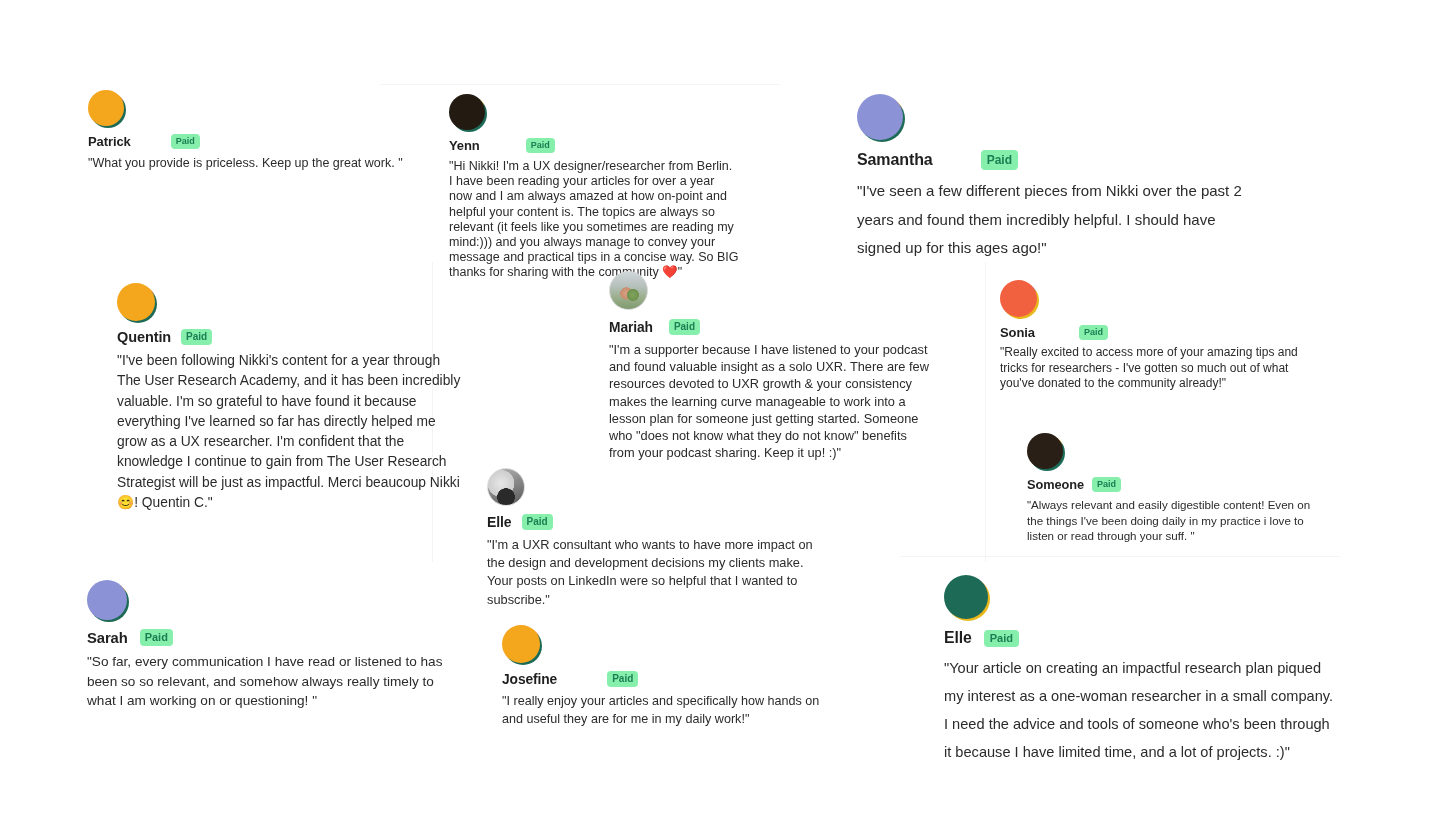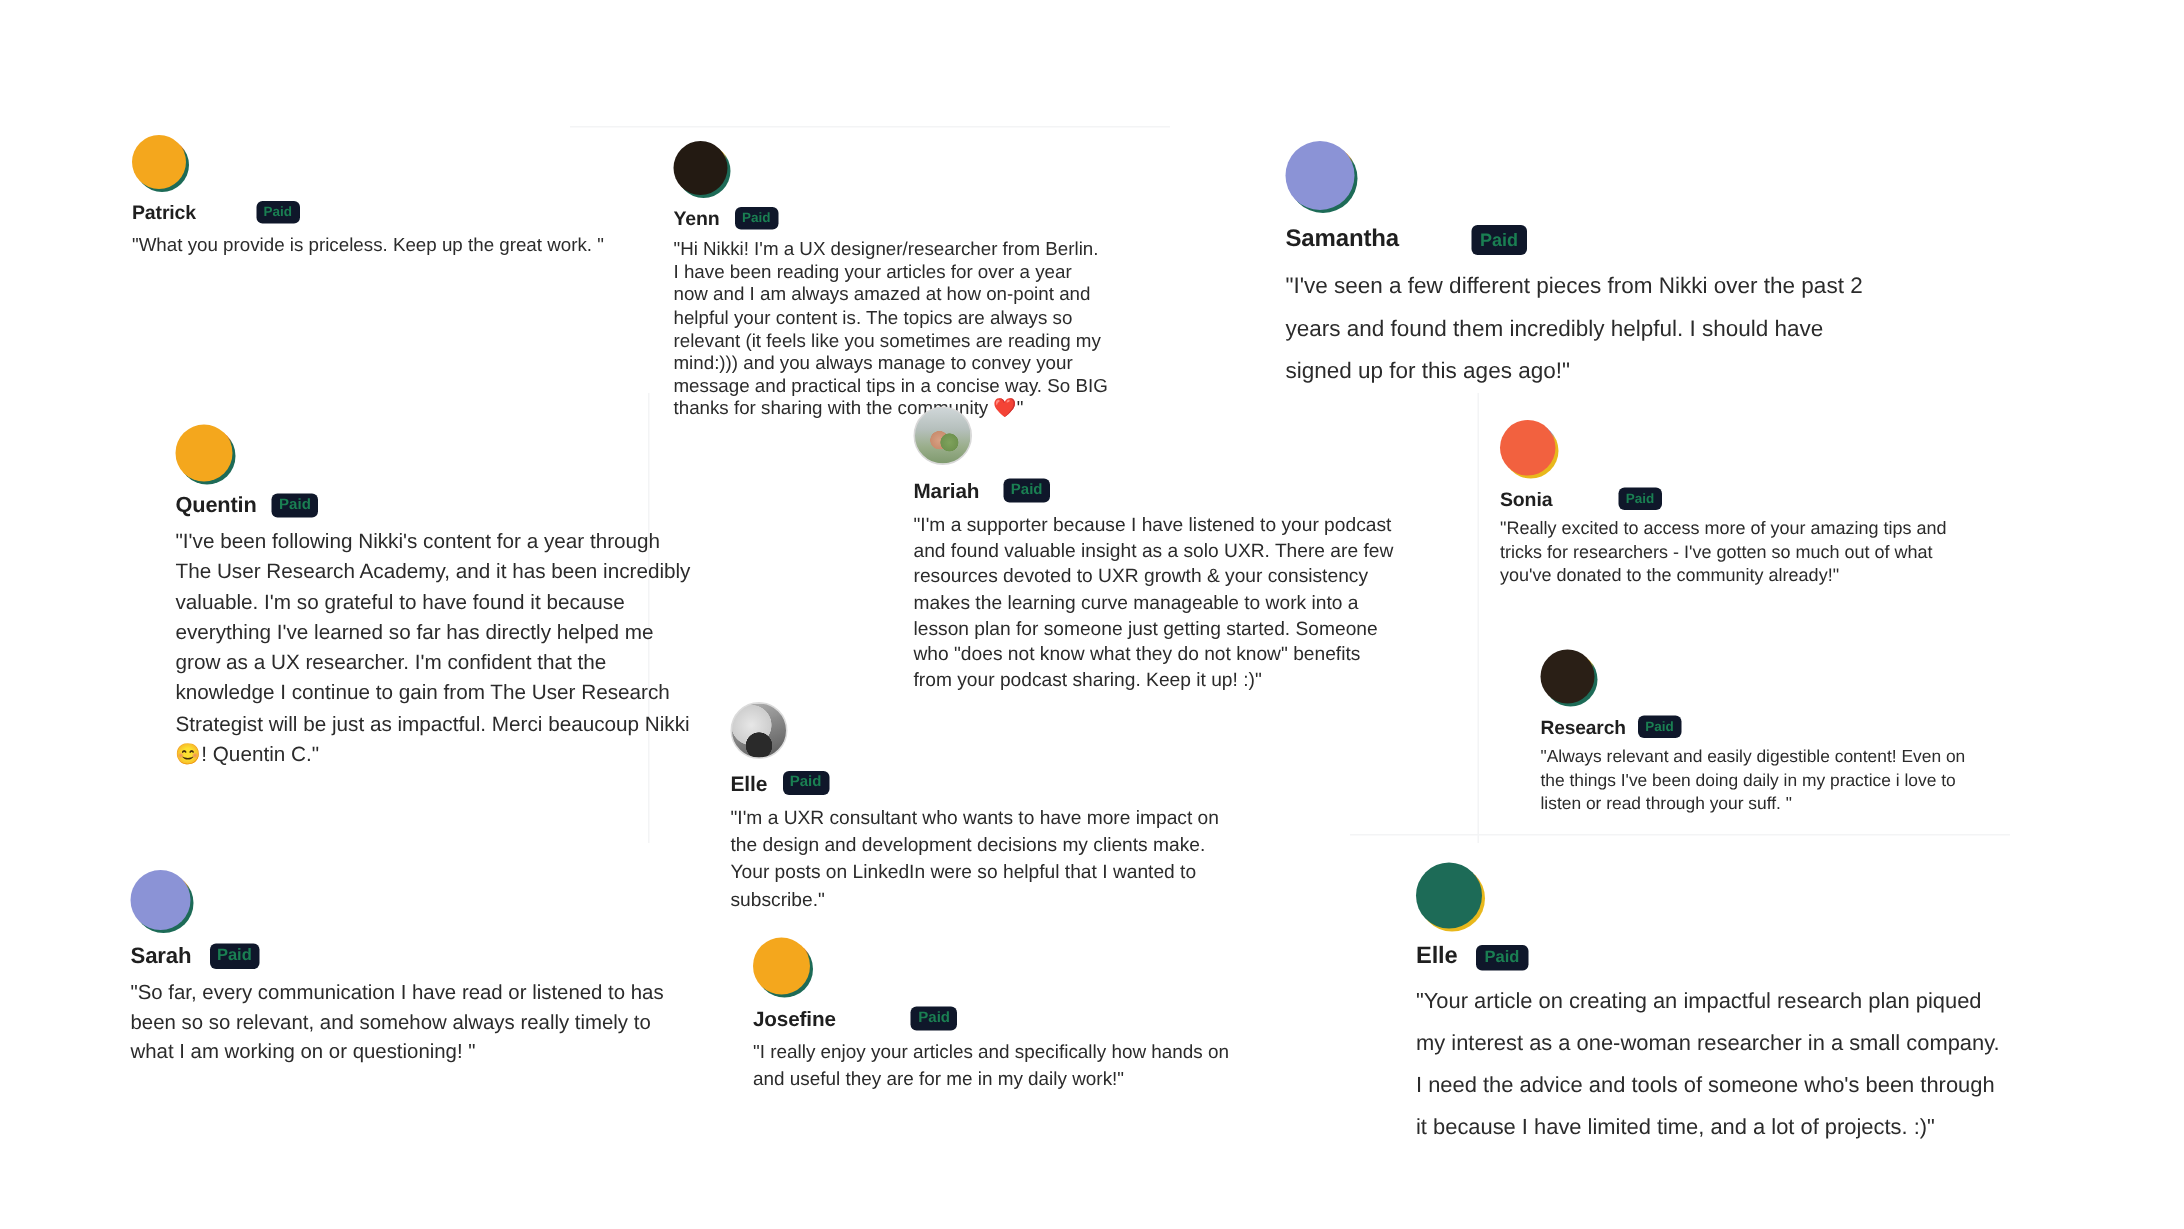--- a/index.html
+++ b/index.html
@@ -60,21 +60,21 @@
     display: flex;
     align-items: center;
   }
   .person-name {
     font-weight: 700;
     color: #1f1f1f;
     letter-spacing: -0.1px;
     white-space: nowrap;
   }
   .badge {
-    background: #0f172a;
+    background: #86efac;
     color: #1a7f52;
     border-radius: 4px;
     font-weight: 600;
     line-height: 1;
     white-space: nowrap;
   }
 
   
   .quote {
     color: #2b2b2b;
@@ -106,21 +106,21 @@
         <span class="person-name" style="font-size: 13px;">Patrick</span>
         <span class="badge" style="font-size: 9px; padding: 3px 5px; margin-left: 40px;">Paid</span>
       </div>
       <div class="quote" style="font-size: 12.5px; line-height: 17px; margin-top: 6px;">"What you provide is priceless. Keep up the great work. "</div>
     </div>
     <div class="card" style="left: 449px; top: 94px; width: 290px;">
       <div class="avatar" style="width: 36px; height: 36px;">
         <div class="ring" style="background: linear-gradient(145deg, rgb(240, 180, 41) 0%, rgb(240, 180, 41) 45%, rgb(29, 107, 87) 55%, rgb(29, 107, 87) 100%);"></div>
         <div class="disc" style="background: rgb(35, 26, 18);"></div>
       </div>
-      <div class="name-row" style="margin-top: 8px;">
+      <div class="name-row" style="margin-top: 8px; gap: 36px;">
         <span class="person-name" style="font-size: 13px;">Yenn</span>
         <span class="badge" style="font-size: 9px; padding: 3px 5px; margin-left: 10px;">Paid</span>
       </div>
       <div class="quote" style="font-size: 12.5px; line-height: 15.2px; margin-top: 6px;">"Hi Nikki! I'm a UX designer/researcher from Berlin. I have been reading your articles for over a year now and I am always amazed at how on-point and helpful your content is. The topics are always so relevant (it feels like you sometimes are reading my mind:))) and you always manage to convey your message and practical tips in a concise way. So BIG thanks for sharing with the community ❤️"</div>
     </div>
     <div class="card" style="left: 857px; top: 94px; width: 390px;">
       <div class="avatar" style="width: 46px; height: 46px;">
         <div class="ring" style="background: linear-gradient(145deg, rgb(232, 148, 31) 0%, rgb(232, 148, 31) 45%, rgb(29, 107, 87) 55%, rgb(29, 107, 87) 100%);"></div>
         <div class="disc" style="background: rgb(139, 147, 214);"></div>
       </div>
@@ -161,21 +161,21 @@
         <span class="badge" style="font-size: 9px; padding: 3px 5px; margin-left: 44px;">Paid</span>
       </div>
       <div class="quote" style="font-size: 12px; line-height: 15.6px; margin-top: 5px;">"Really excited to access more of your amazing tips and tricks for researchers - I've gotten so much out of what you've donated to the community already!"</div>
     </div>
     <div class="card" style="left: 1027px; top: 433px; width: 300px;">
       <div class="avatar" style="width: 36px; height: 36px;">
         <div class="ring" style="background: linear-gradient(145deg, rgb(232, 184, 28) 0%, rgb(232, 184, 28) 45%, rgb(29, 107, 87) 55%, rgb(29, 107, 87) 100%);"></div>
         <div class="disc" style="background: rgb(42, 31, 22);"></div>
       </div>
       <div class="name-row" style="margin-top: 8px;">
-        <span class="person-name" style="font-size: 12.8px;">Research</span>
+        <span class="person-name" style="font-size: 12.8px;">Someone</span>
         <span class="badge" style="font-size: 9px; padding: 3px 5px; margin-left: 8px;">Paid</span>
       </div>
       <div class="quote" style="font-size: 11.6px; line-height: 15.5px; margin-top: 5px;">"Always relevant and easily digestible content! Even on the things I've been doing daily in my practice i love to listen or read through your suff. "</div>
     </div>
     <div class="card" style="left: 487px; top: 468px; width: 330px;">
       <div class="avatar photo" style="width: 38px; height: 38px;">
         <div class="disc" style="background: radial-gradient(circle at 50% 78%, rgb(46, 46, 46) 0%, rgb(46, 46, 46) 26%, rgba(46, 46, 46, 0) 27%), radial-gradient(circle at 36% 40%, rgb(231, 226, 219) 0%, rgb(207, 200, 192) 42%, rgba(207, 200, 192, 0) 43%), linear-gradient(160deg, rgb(185, 180, 174) 0%, rgb(141, 136, 132) 45%, rgb(93, 90, 87) 100%); filter: grayscale(1) contrast(1.05);"></div>
       </div>
       <div class="name-row" style="margin-top: 8px;">
         <span class="person-name" style="font-size: 14px;">Elle</span>

